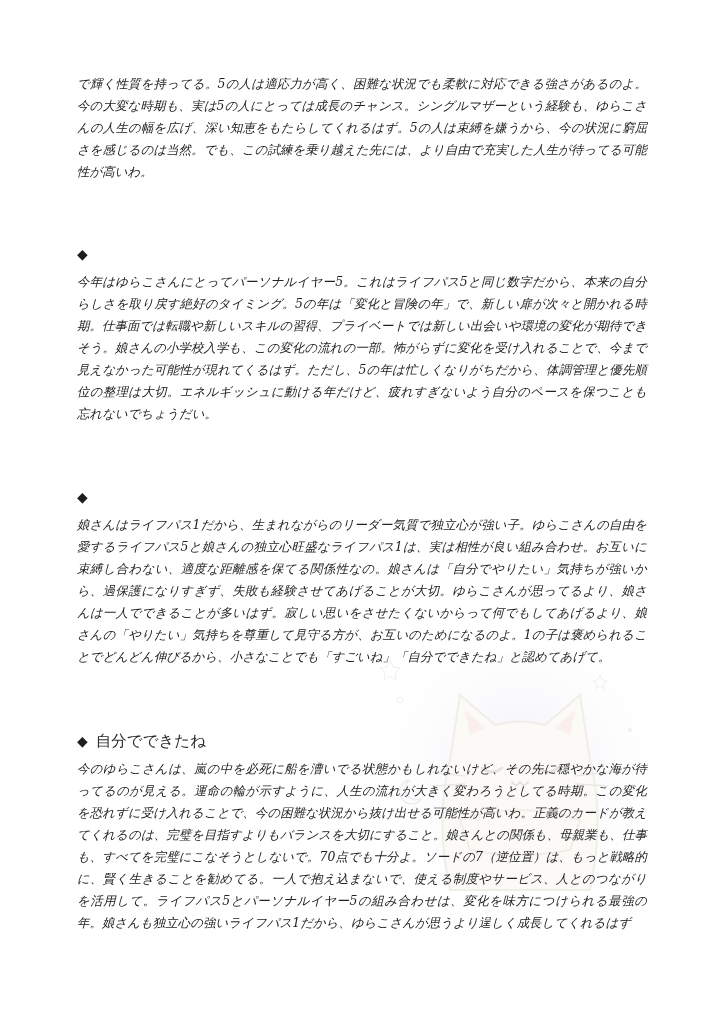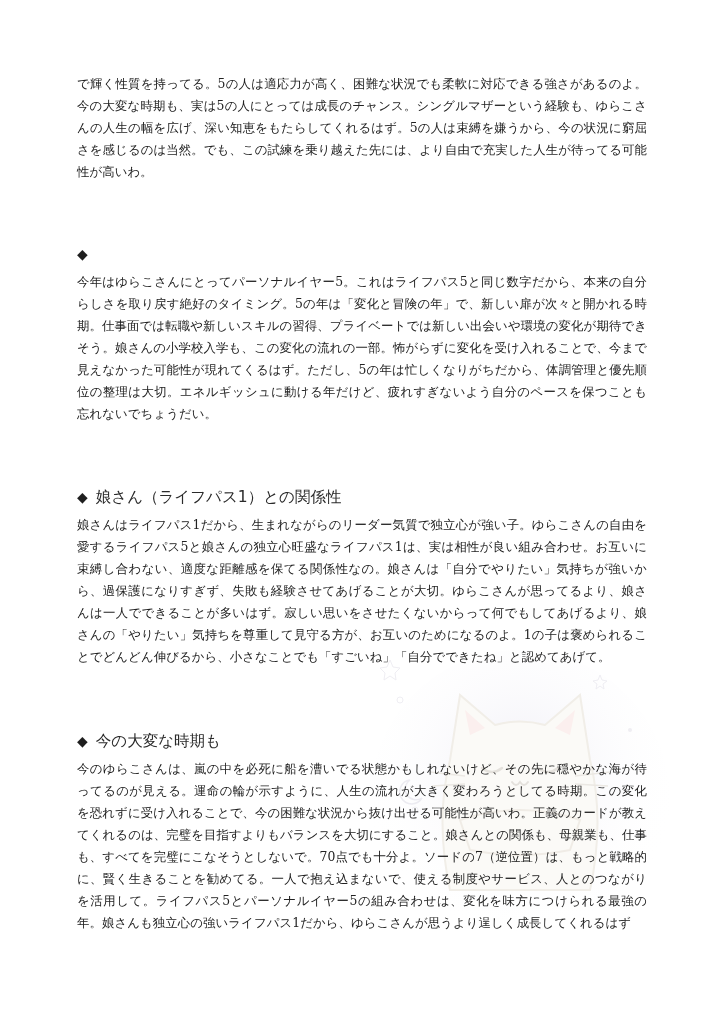--- a/index.html
+++ b/index.html
@@ -28,20 +28,21 @@
     padding: 0 77px 0 77px;
     color: #222222;
   }
   .para {
     font-family: "DejaVu Serif", "Liberation Serif", serif;
     font-size: 12.4px;
     line-height: 22px;
     margin: 0;
     text-align: justify;
     letter-spacing: 0.1px;
+    font-style: italic;
   }
   .first-para {
     position: absolute;
     top: 73px;
     left: 77px;
     width: 570px;
   }
   .section {
     position: absolute;
     left: 77px;
@@ -108,26 +109,25 @@
   <div class="section" style="top:243px;">
     <h2 class="heading">
       <span class="diamond">◆</span>
     </h2>
     <p class="para">今年はゆらこさんにとってパーソナルイヤー5。これはライフパス5と同じ数字だから、本来の自分らしさを取り戻す絶好のタイミング。5の年は「変化と冒険の年」で、新しい扉が次々と開かれる時期。仕事面では転職や新しいスキルの習得、プライベートでは新しい出会いや環境の変化が期待できそう。娘さんの小学校入学も、この変化の流れの一部。怖がらずに変化を受け入れることで、今まで見えなかった可能性が現れてくるはず。ただし、5の年は忙しくなりがちだから、体調管理と優先順位の整理は大切。エネルギッシュに動ける年だけど、疲れすぎないよう自分のペースを保つことも忘れないでちょうだい。</p>
   </div>
 
   <div class="section" style="top:486px;">
     <h2 class="heading">
       <span class="diamond">◆</span>
-      <span>娘さん（ライフパス1）との関係性</span>
     </h2>
     <p class="para">娘さんはライフパス1だから、生まれながらのリーダー気質で独立心が強い子。ゆらこさんの自由を愛するライフパス5と娘さんの独立心旺盛なライフパス1は、実は相性が良い組み合わせ。お互いに束縛し合わない、適度な距離感を保てる関係性なの。娘さんは「自分でやりたい」気持ちが強いから、過保護になりすぎず、失敗も経験させてあげることが大切。ゆらこさんが思ってるより、娘さんは一人でできることが多いはず。寂しい思いをさせたくないからって何でもしてあげるより、娘さんの「やりたい」気持ちを尊重して見守る方が、お互いのためになるのよ。1の子は褒められることでどんどん伸びるから、小さなことでも「すごいね」「自分でできたね」と認めてあげて。</p>
   </div>
 
   <div class="section" style="top:730px;">
     <h2 class="heading">
       <span class="diamond">◆</span>
-      <span>今の大変な時期も</span>
+      <span>自分でできたね</span>
     </h2>
     <p class="para">今のゆらこさんは、嵐の中を必死に船を漕いでる状態かもしれないけど、その先に穏やかな海が待ってるのが見える。運命の輪が示すように、人生の流れが大きく変わろうとしてる時期。この変化を恐れずに受け入れることで、今の困難な状況から抜け出せる可能性が高いわ。正義のカードが教えてくれるのは、完璧を目指すよりもバランスを大切にすること。娘さんとの関係も、母親業も、仕事も、すべてを完璧にこなそうとしないで。70点でも十分よ。ソードの7（逆位置）は、もっと戦略的に、賢く生きることを勧めてる。一人で抱え込まないで、使える制度やサービス、人とのつながりを活用して。ライフパス5とパーソナルイヤー5の組み合わせは、変化を味方につけられる最強の年。娘さんも独立心の強いライフパス1だから、ゆらこさんが思うより逞しく成長してくれるはず</p>
   </div>
 
 </div>
 
 </body></html>

